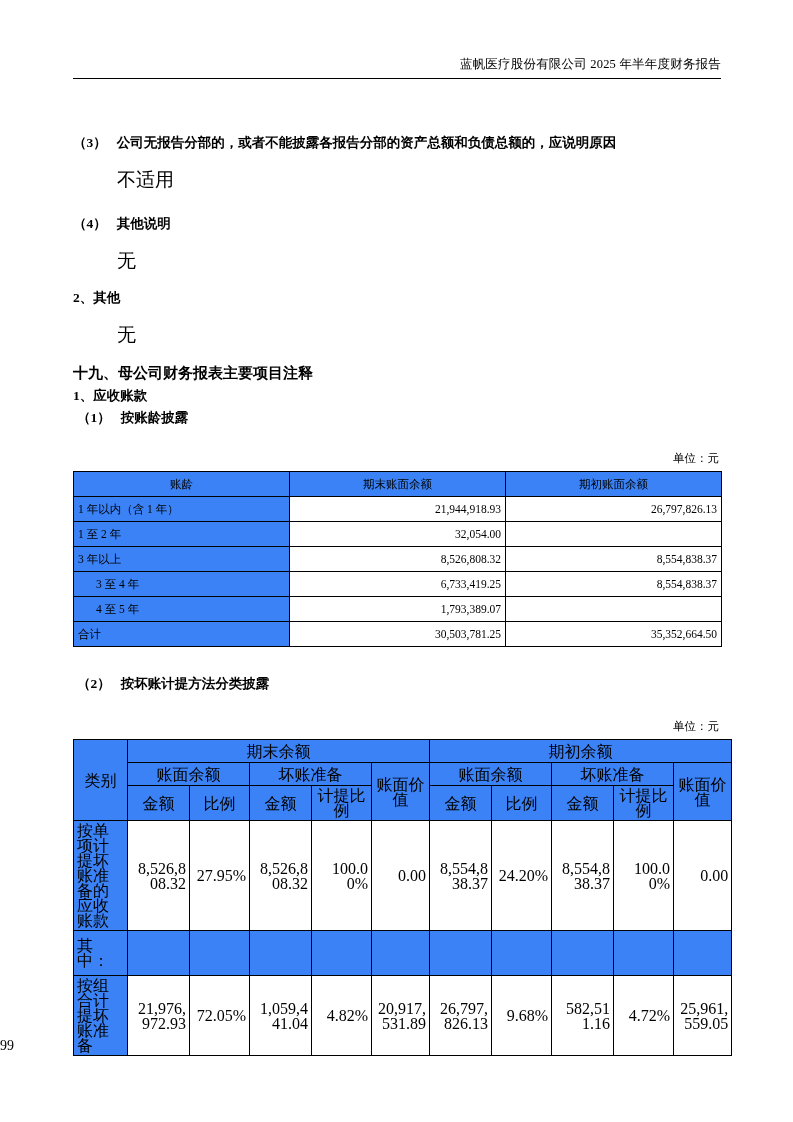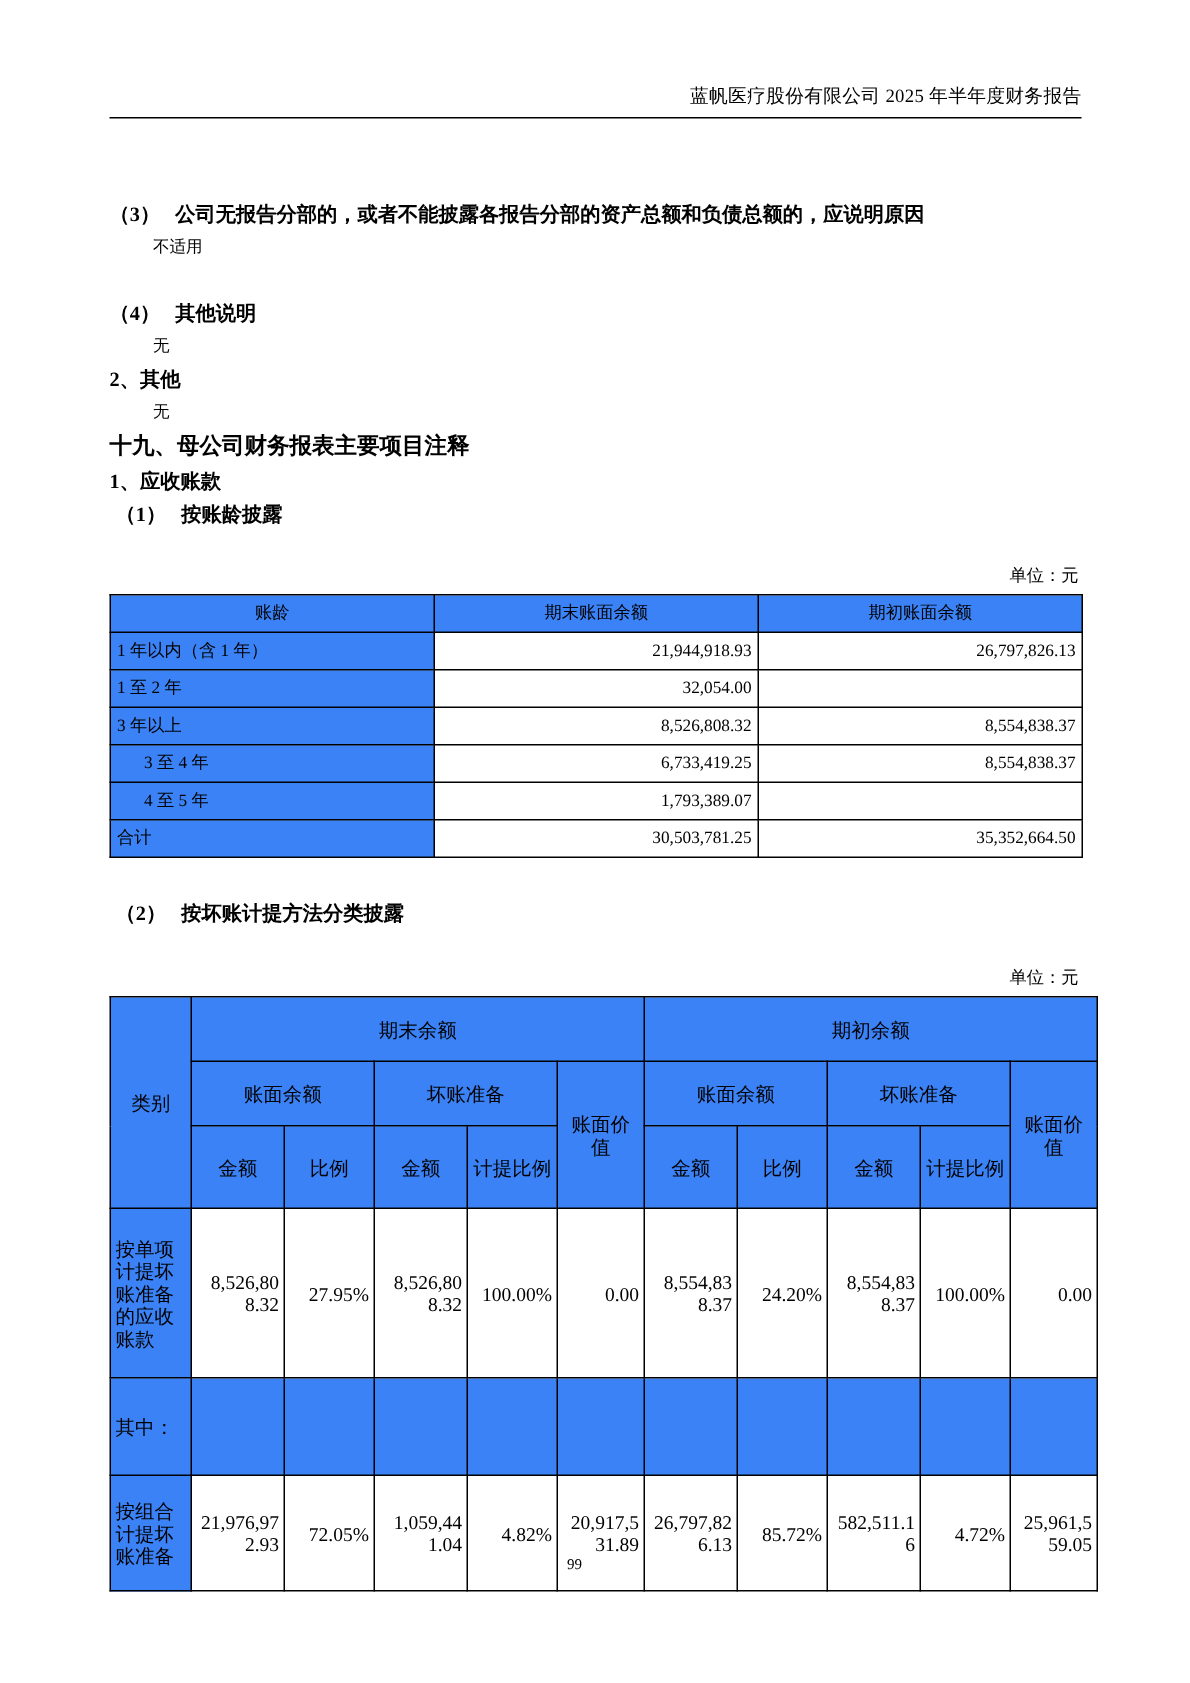--- a/index.html
+++ b/index.html
@@ -54,23 +54,23 @@
   .p-bold-num {
     font-weight: bold;
     font-size: 13.5px;
     line-height: 22px;
     margin: 0;
     padding: 0;
   }
   .blk { margin-top: 22px; }
 
   .para-indent {
-    font-size: 11px;
+    font-size: 19px;
     line-height: 22px;
-    margin: 0;
+    margin: 15px;
     padding-left: 29px;
   }
   .h-section {
     font-weight: bold;
     font-size: 15px;
     line-height: 24px;
     margin: 0;
   }
   .h-sub {
     font-weight: bold;
@@ -111,21 +111,21 @@
   .shade { background: #3b82f6; }
   .c { text-align: center; }
   .r { text-align: right; }
   .l { text-align: left; }
   .ind1 { padding-left: 22px !important; }
 
   
   table.t1 td, table.t1 th { height: 20px; }
 
   
-  table.t2 td, table.t2 th { padding: 12px 3px; font-size: 13px; }
+  table.t2 td, table.t2 th { padding: 2px 3px; font-size: 16px; }
   .t2 .hrow1 td { height: 18px; }
   .t2 .hrow2 td { height: 18px; }
   .t2 .hrow3 td { height: 30px; }
   .t2 .drow-a td { height: 88px; }
   .t2 .drow-b td { height: 40px; }
   .t2 .drow-c td { height: 52px; }
   .cat-cell {
     text-align: left;
     line-height: 14px;
     word-break: break-all;
@@ -135,22 +135,22 @@
     line-height: 14px;
     word-break: break-all;
   }
 
   
   .pageno {
     position: absolute;
     left: 0;
     top: 1038px;
     width: 766px;
-    text-align: center;
-    font-size: 10px;
+    text-align: left;
+    font-size: 14px;
   }
 </style>
 </head>
 <body>
 
 <div class="page">
 
   <div class="run-head">蓝帆医疗股份有限公司 2025 年半年度财务报告</div>
   <div class="head-rule"></div>
 
@@ -298,21 +298,21 @@
         </tr>
 
         <tr class="drow-c">
           <td class="shade cat-cell">按组合计提坏账准备</td>
           <td class="num-cell">21,976,972.93</td>
           <td class="num-cell">72.05%</td>
           <td class="num-cell">1,059,441.04</td>
           <td class="num-cell">4.82%</td>
           <td class="num-cell">20,917,531.89</td>
           <td class="num-cell">26,797,826.13</td>
-          <td class="num-cell">85.72%</td>
+          <td class="num-cell">9.68%</td>
           <td class="num-cell">582,511.16</td>
           <td class="num-cell">4.72%</td>
           <td class="num-cell">25,961,559.05</td>
         </tr>
       </tbody>
     </table>
 
   </div>
 
   <div class="pageno">99</div>

